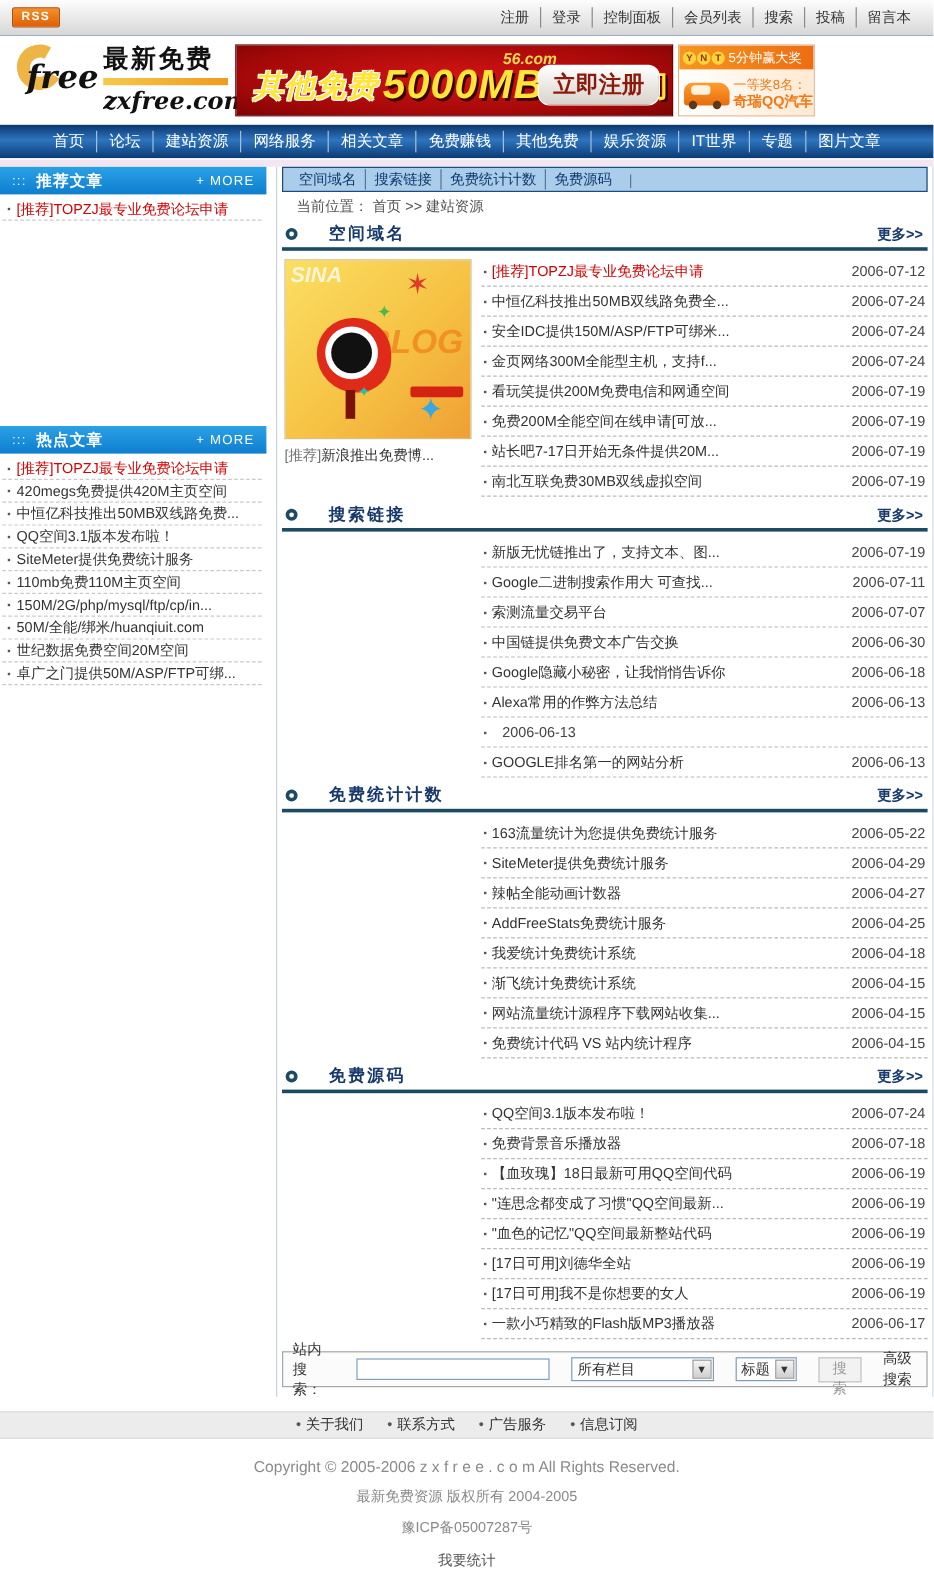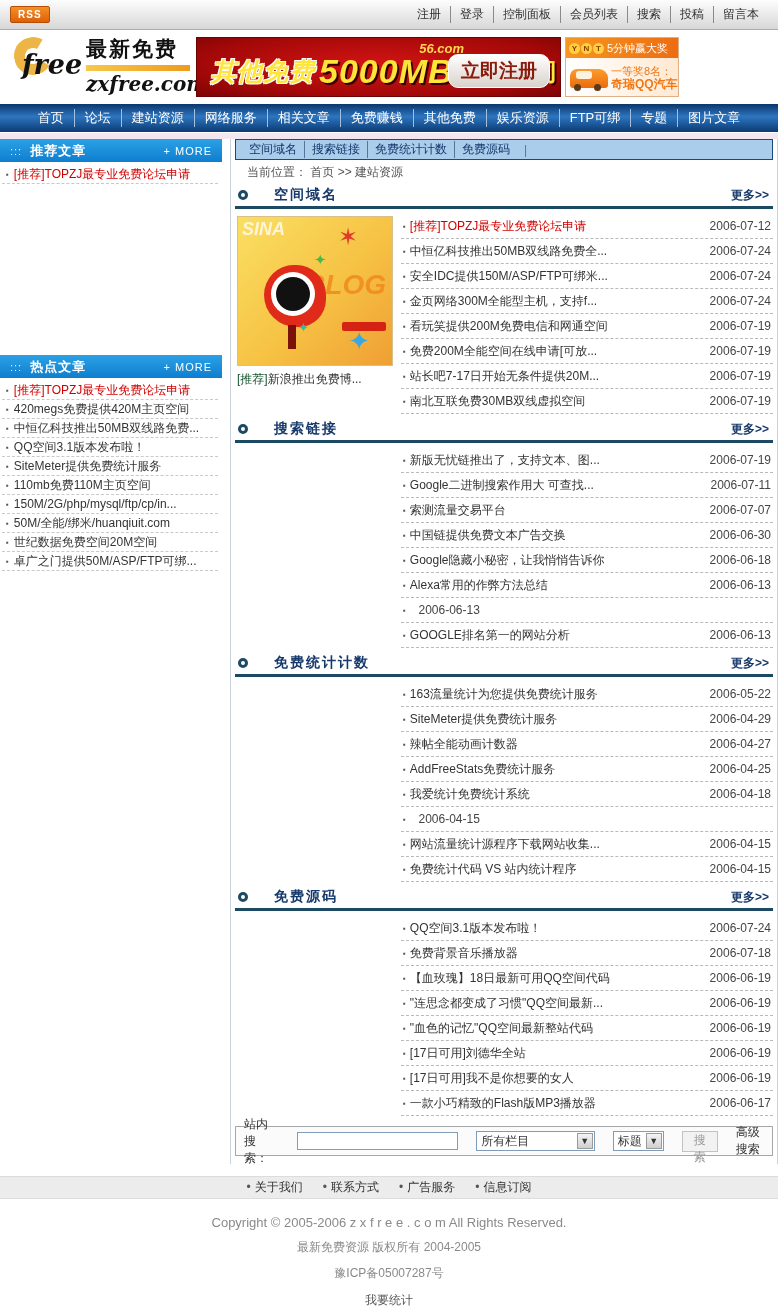--- a/index.html
+++ b/index.html
@@ -114,21 +114,21 @@
   .th-blob:before { content:""; position:absolute; left:12px; top:12px; width:34px; height:34px; background:#111; border-radius:50%;
     box-shadow:0 0 0 5px #fff; }
   .th-blob:after { content:""; position:absolute; left:24px; bottom:-22px; width:8px; height:24px; background:#7a1208; }
   .star { position:absolute; font-size:20px; }
   .s1 { color:#e23a2a; right:34px; top:6px; font-size:24px; }
   .s2 { color:#4db84a; left:76px; top:34px; font-size:15px; }
   .s3 { color:#3aa7e0; right:22px; bottom:8px; font-size:26px; }
   .s4 { color:#2fbfa0; left:60px; bottom:30px; font-size:13px; }
   .th-tag { position:absolute; right:6px; bottom:34px; width:44px; height:9px; background:#d42313; border-radius:2px; }
   .caption { font-size:12px; margin-top:5px; }
-  .caption .tag { color:#14532d; }
+  .caption .tag { color:#737373; }
 
   
   .search-bar { margin-top:6px; border:1px solid #a6a6a6; background:#fbfbfb; height:30px;
     display:flex; align-items:center; font-size:12px; padding:0 8px; gap:18px; }
   .search-bar .lbl { color:#333; }
   .search-input { width:168px; height:18px; border:1px solid #7f9db9; background:#fff; font-size:12px; padding:0 2px; }
   .fake-select { height:20px; border:1px solid #7f9db9; background:#fff; display:flex; align-items:center; }
   .fs-text { padding:0 4px; font-size:12px; white-space:nowrap; }
   .fs-cat { width:200px; } .fs-cat .fs-text { flex:1; }
   .fs-field { width:56px; } .fs-field .fs-text { flex:1; }
@@ -205,21 +205,21 @@
 
 <div class="navbar">
   <a>首页</a>
   <a>论坛</a>
   <a>建站资源</a>
   <a>网络服务</a>
   <a>相关文章</a>
   <a>免费赚钱</a>
   <a>其他免费</a>
   <a>娱乐资源</a>
-  <a>FTP可绑</a>
+  <a>IT世界</a>
   <a>专题</a>
   <a>图片文章</a>
 </div>
 <div class="strip"></div>
 
 <div class="content">
 
   <div class="sidebar">
     <div class="side-block">
       <div class="head">
@@ -449,20 +449,21 @@
               <a class="t">AddFreeStats免费统计服务</a>
               <span class="d">2006-04-25</span>
             </li>
           <li class="row">
               <span class="b">▪</span>
               <a class="t">我爱统计免费统计系统</a>
               <span class="d">2006-04-18</span>
             </li>
           <li class="row">
               <span class="b">▪</span>
+              <a class="t">渐飞统计免费统计系统</a>
               <span class="d">2006-04-15</span>
             </li>
           <li class="row">
               <span class="b">▪</span>
               <a class="t">网站流量统计源程序下载网站收集...</a>
               <span class="d">2006-04-15</span>
             </li>
           <li class="row">
               <span class="b">▪</span>
               <a class="t">免费统计代码 VS 站内统计程序</a>

